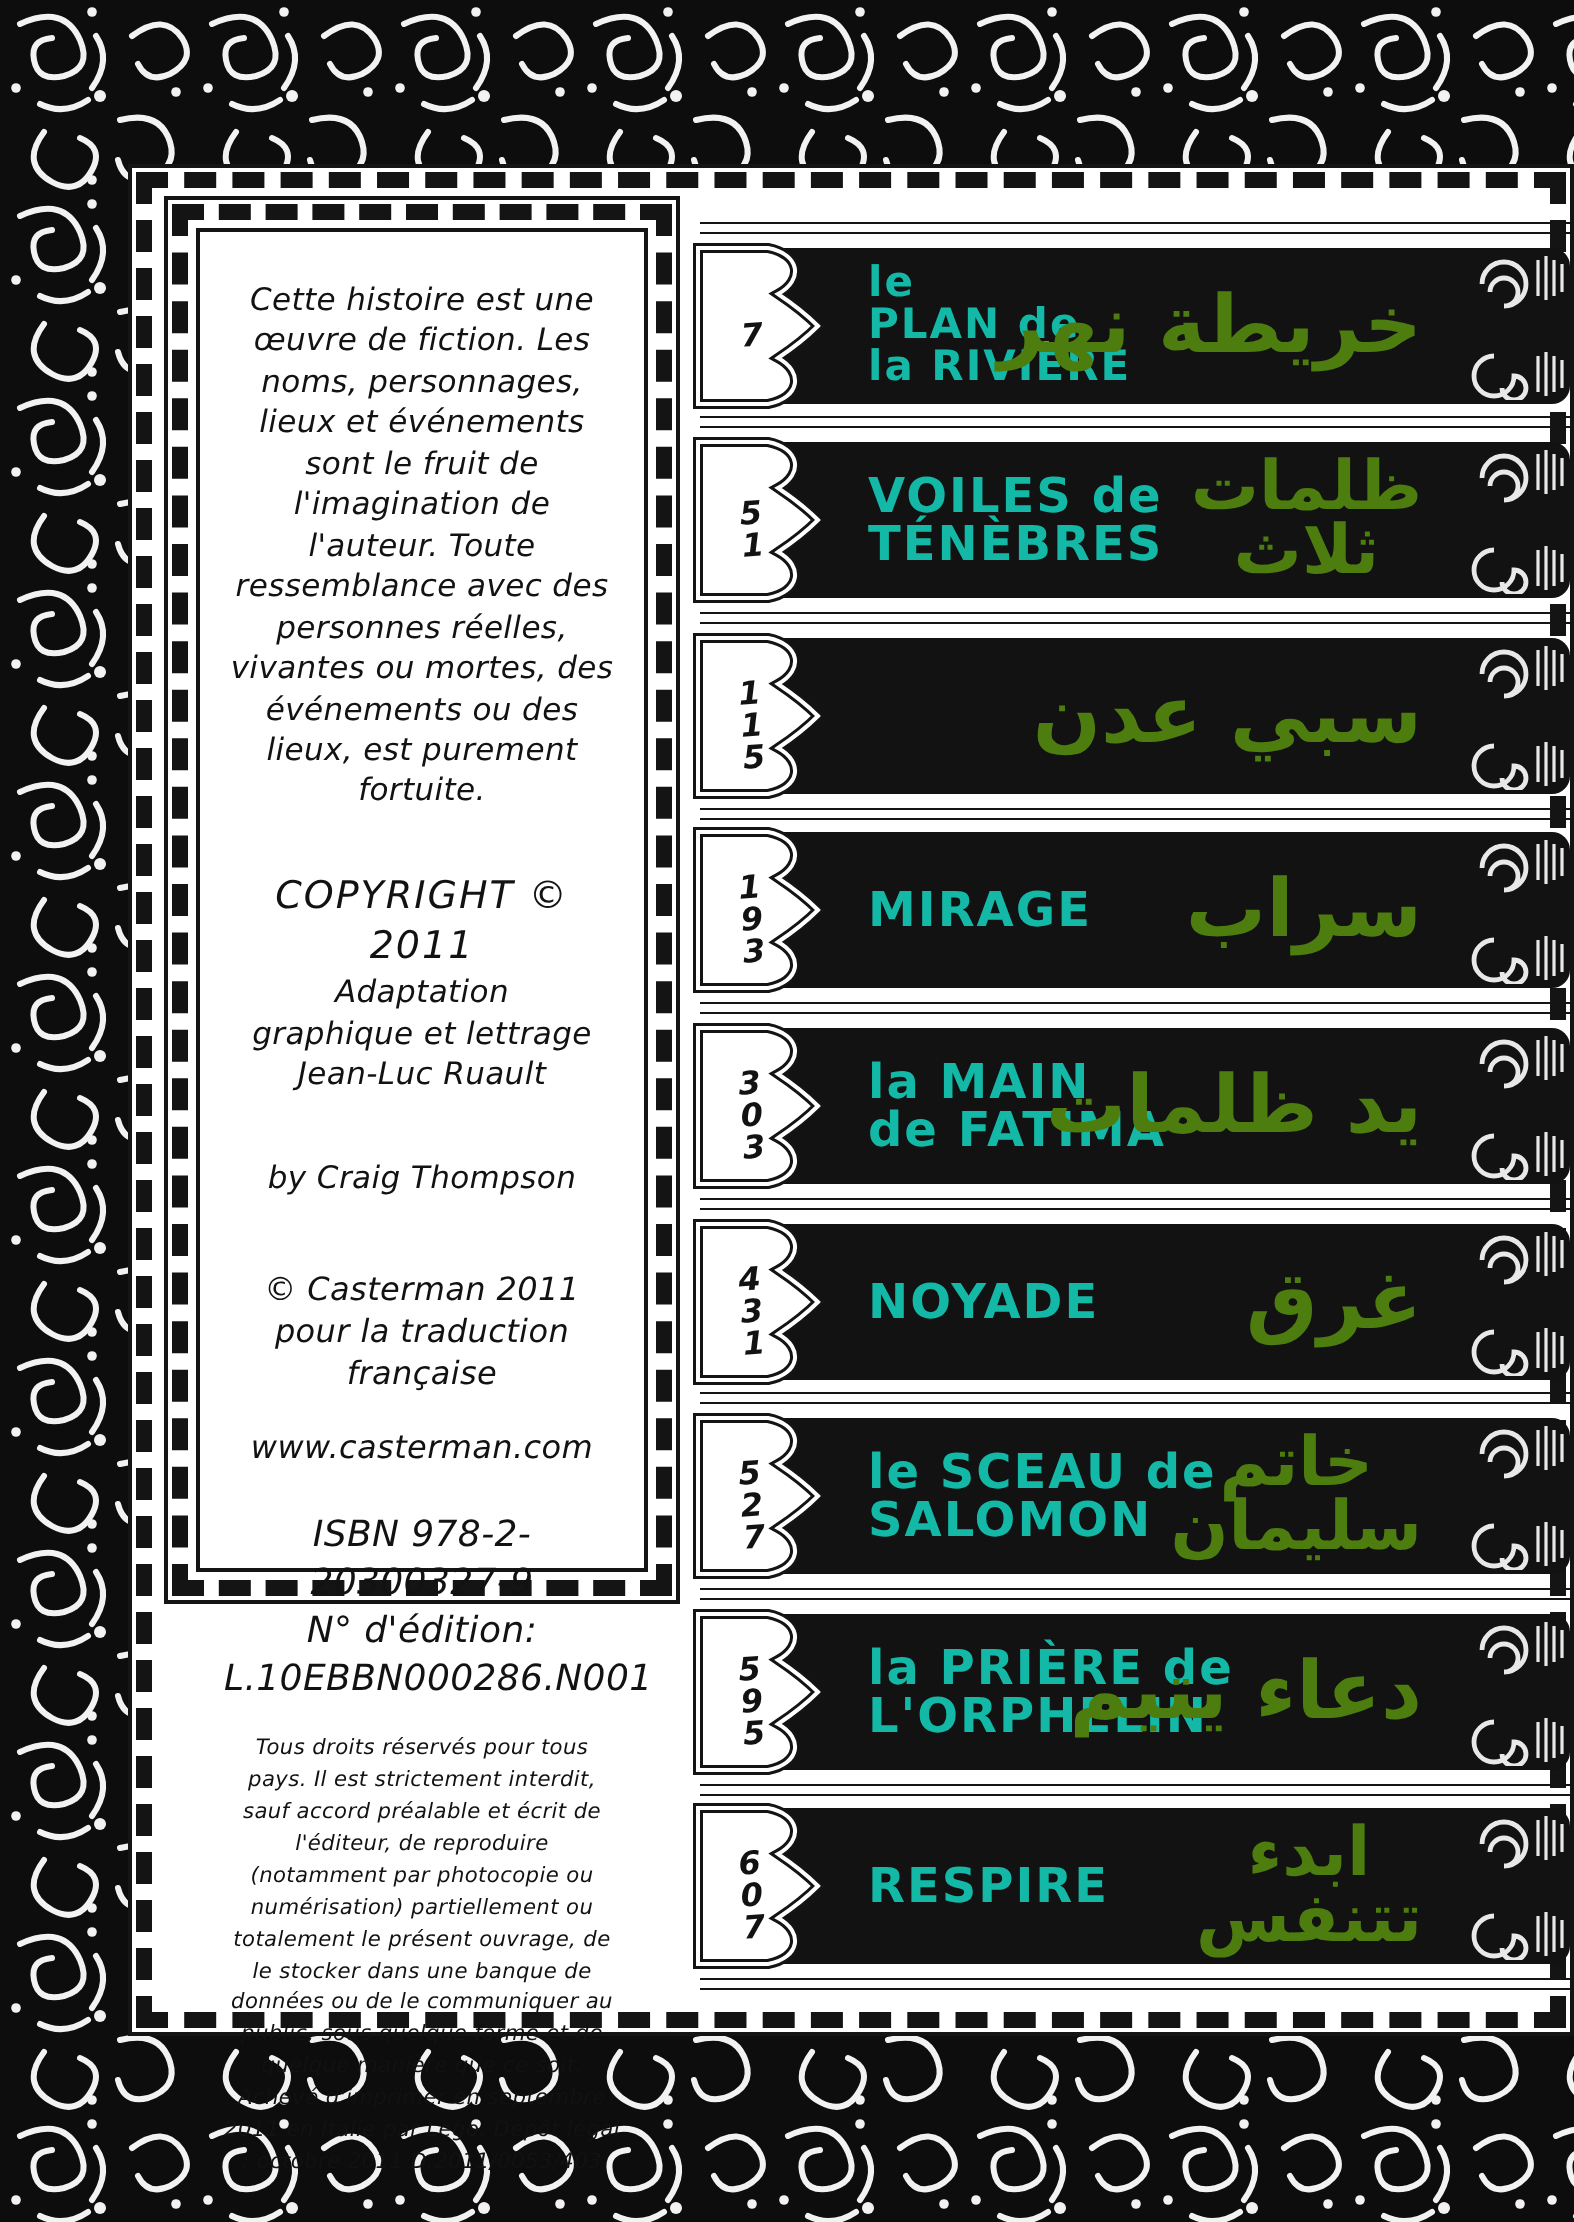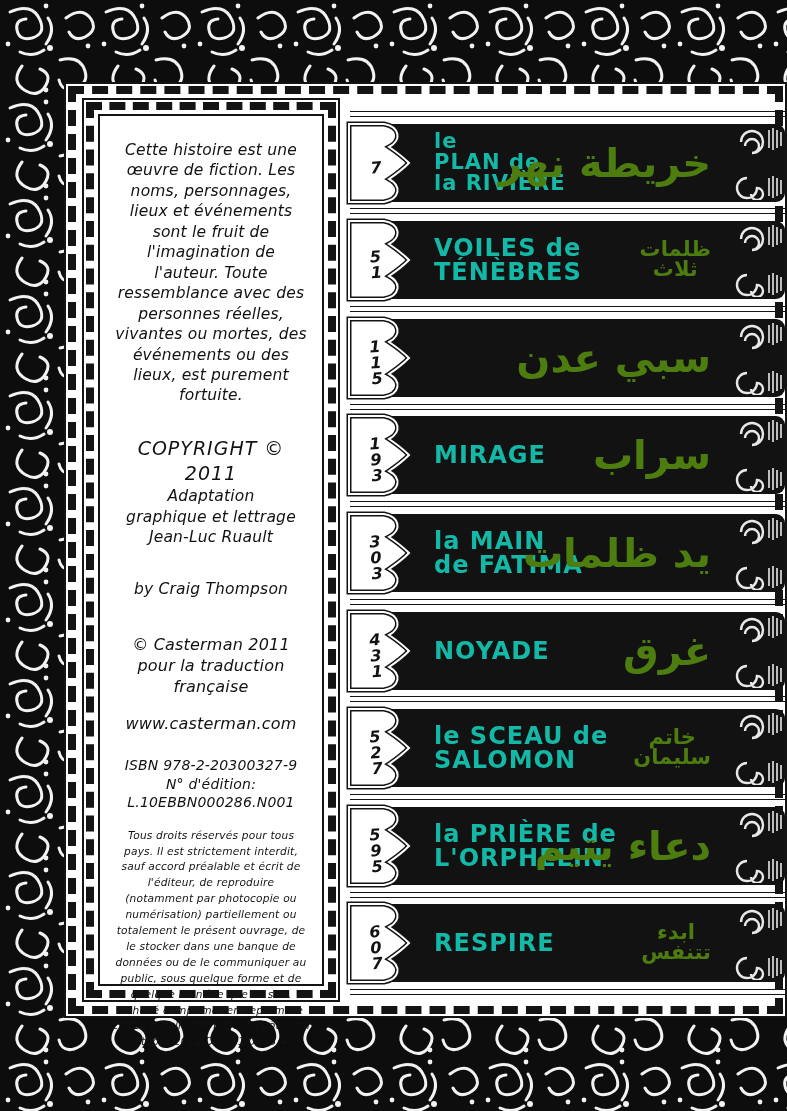--- a/index.html
+++ b/index.html
@@ -13,34 +13,34 @@
 
   
   .chain-frame { position:absolute; background:#ffffff; }
   .chain-frame::after { content:""; position:absolute; inset:0; border:2px solid #141414; pointer-events:none; }
   .chain-frame::before { content:""; position:absolute; inset:4px; border:8px dashed #141414; pointer-events:none; }
   .inner-line { position:absolute; inset:16px; border:2px solid #141414; pointer-events:none; }
 
   .outer-frame { left:64px; top:82px; width:723px; height:936px; z-index:1; }
 
   
-  .colophon { left:82px; top:98px; width:258px; height:904px; z-index:2; }
+  .colophon { left:82px; top:98px; width:258px; height:704px; z-index:2; }
   .colophon-content {
     position:absolute; inset:20px; padding:22px 10px 14px 10px;
     display:flex; flex-direction:column; align-items:center; text-align:center;
     font-style:italic; white-space:pre-line;
   }
   .blk { width:100%; line-height:1.32; letter-spacing:.2px; }
   .disclaimer   { font-size:15.5px; margin-bottom:30px; }
   .copyright1   { font-size:19px; letter-spacing:1px; }
   .copyright2   { font-size:15.5px; margin-bottom:34px; }
   .adaptation   { font-size:15.5px; margin-bottom:32px; }
   .publisher    { font-size:16px; margin-bottom:16px; }
   .website      { font-size:16px; margin-bottom:22px; }
-  .isbn         { font-size:14px; margin-bottom:16px; }
+  .isbn         { font-size:18px; margin-bottom:16px; }
   .legal        { font-size:10.6px; line-height:1.5; white-space:normal; }
 
   
   .chapters { position:absolute; left:350px; top:98px; width:437px; height:904px; z-index:2;
               display:flex; flex-direction:column; padding-top:6px; }
   .row-divider { height:14px; position:relative; flex:1 1 auto; }
   .row-divider::before { content:""; position:absolute; left:0; right:0; top:calc(50% - 3px); border-top:1.6px solid #141414; }
   .row-divider::after  { content:""; position:absolute; left:0; right:0; bottom:calc(50% - 3px); border-top:1.6px solid #141414; }
 
   .banner {
@@ -58,21 +58,21 @@
   .fr-title {
     margin-left:84px; color:#14b8a6; font-weight:bold;
     font-size:24px; line-height:1.0; letter-spacing:1px; white-space:pre-line;
   }
   .fr-title.small { font-size:21px; }
   .ar-title {
     position:absolute; right:74px; top:50%; transform:translateY(-50%);
     direction:rtl; color:#4d7c0f; font-size:40px; line-height:.95;
     white-space:pre-line; text-align:center; font-weight:bold;
   }
-  .ar-title.two-line { font-size:21px; }
+  .ar-title.two-line { font-size:34px; }
   .ornament { position:absolute; right:0; top:2px; height:74px; width:62px; }
 </style>
 </head>
 <body>
 
 <div class="page">
 
   <svg class="bg-pattern" width="787" height="1111" xmlns="http://www.w3.org/2000/svg">
     <defs>
       <pattern id="arab" width="96" height="96" patternUnits="userSpaceOnUse">

